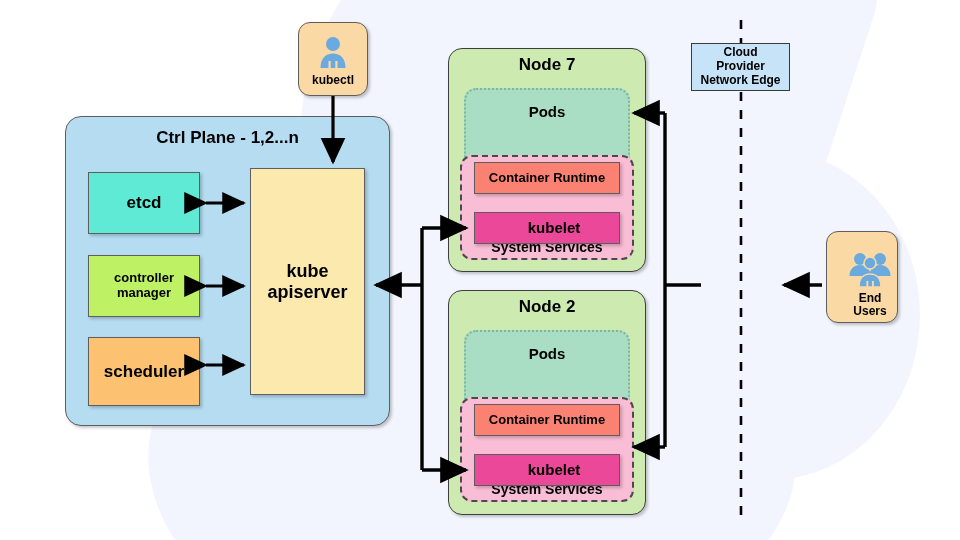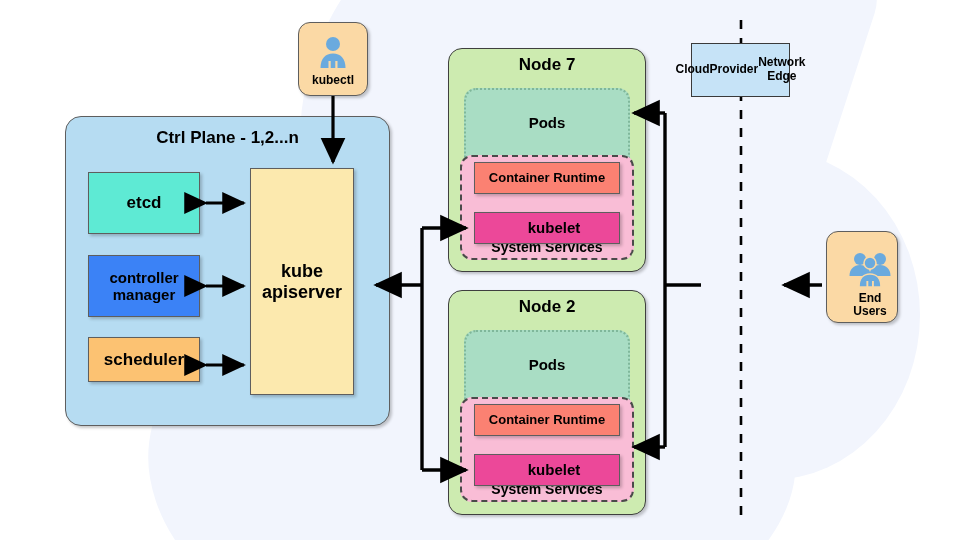--- a/index.html
+++ b/index.html
@@ -67,35 +67,35 @@
   }
   .etcd {
     left: 88px; top: 172px; width: 112px; height: 62px;
     background: #5eead4;
     border: 1.5px solid #5e5e5e;
     box-shadow: 2px 2px 3px rgba(0,0,0,0.22);
     font-size: 17px;
   }
   .ctrl-mgr {
     left: 88px; top: 255px; width: 112px; height: 62px;
-    background: #3b82f6;
-    border: 1.5px solid #5e5e5e;
-    box-shadow: 2px 2px 3px rgba(0,0,0,0.22);
-    font-size: 15px;
+    background: #bef264;
+    border: 1.5px solid #5e5e5e;
+    box-shadow: 2px 2px 3px rgba(0,0,0,0.22);
+    font-size: 13px;
     flex-direction: column;
   }
   .sched {
-    left: 88px; top: 337px; width: 112px; height: 45px;
+    left: 88px; top: 337px; width: 112px; height: 69px;
     background: #fcc272;
     border: 1.5px solid #5e5e5e;
     box-shadow: 2px 2px 3px rgba(0,0,0,0.22);
     font-size: 17px;
   }
   .apiserver {
-    left: 250px; top: 168px; width: 104px; height: 227px;
+    left: 250px; top: 168px; width: 115px; height: 227px;
     background: #fce9ae;
     border: 1.5px solid #5e5e5e;
     box-shadow: 2px 2px 3px rgba(0,0,0,0.22);
     font-size: 18px;
     flex-direction: column;
   }
 
   
   .kubectl {
     left: 298px; top: 22px; width: 70px; height: 74px;
@@ -123,21 +123,21 @@
   }
   .node1 { left: 448px; top: 48px; width: 198px; height: 224px; }
   .node2 { left: 448px; top: 290px; width: 198px; height: 225px; }
 
   .pods {
     background: #a9ddc4;
     border: 2px dotted #7fb79a;
     border-radius: 12px;
     align-items: flex-start;
     justify-content: center;
-    padding-top: 24px;
+    padding-top: 13px;
     font-size: 15px;
     z-index: 2;
   }
   .pods1 { left: 464px; top: 88px; width: 166px; height: 115px; }
   .pods2 { left: 464px; top: 330px; width: 166px; height: 115px; }
 
   .sysserv {
     background: #f9bdd6;
     border: 2px dashed #4a4a4a;
     border-radius: 12px;
@@ -166,25 +166,25 @@
     box-shadow: 2px 2px 3px rgba(0,0,0,0.22);
     font-size: 15px;
     z-index: 5;
     padding-left: 14px;
   }
   .kubelet1 { left: 474px; top: 212px; width: 146px; height: 32px; }
   .kubelet2 { left: 474px; top: 454px; width: 146px; height: 32px; }
 
   
   .cloud-edge {
-    left: 691px; top: 43px; width: 99px; height: 54px;
+    left: 691px; top: 43px; width: 99px; height: 48px;
     background: #c6e3f7;
     border: 1.5px solid #3a3a3a;
     font-size: 12px;
-    flex-direction: row;
+    flex-direction: column;
     z-index: 6;
   }
 
   
   .lb {
     left: 705px; top: 248px; width: 74px; height: 74px;
     background: #ef9122;
     border: 1.5px solid #3a3a3a;
     border-radius: 50%;
     box-shadow: 2px 2px 3px rgba(0,0,0,0.22);

